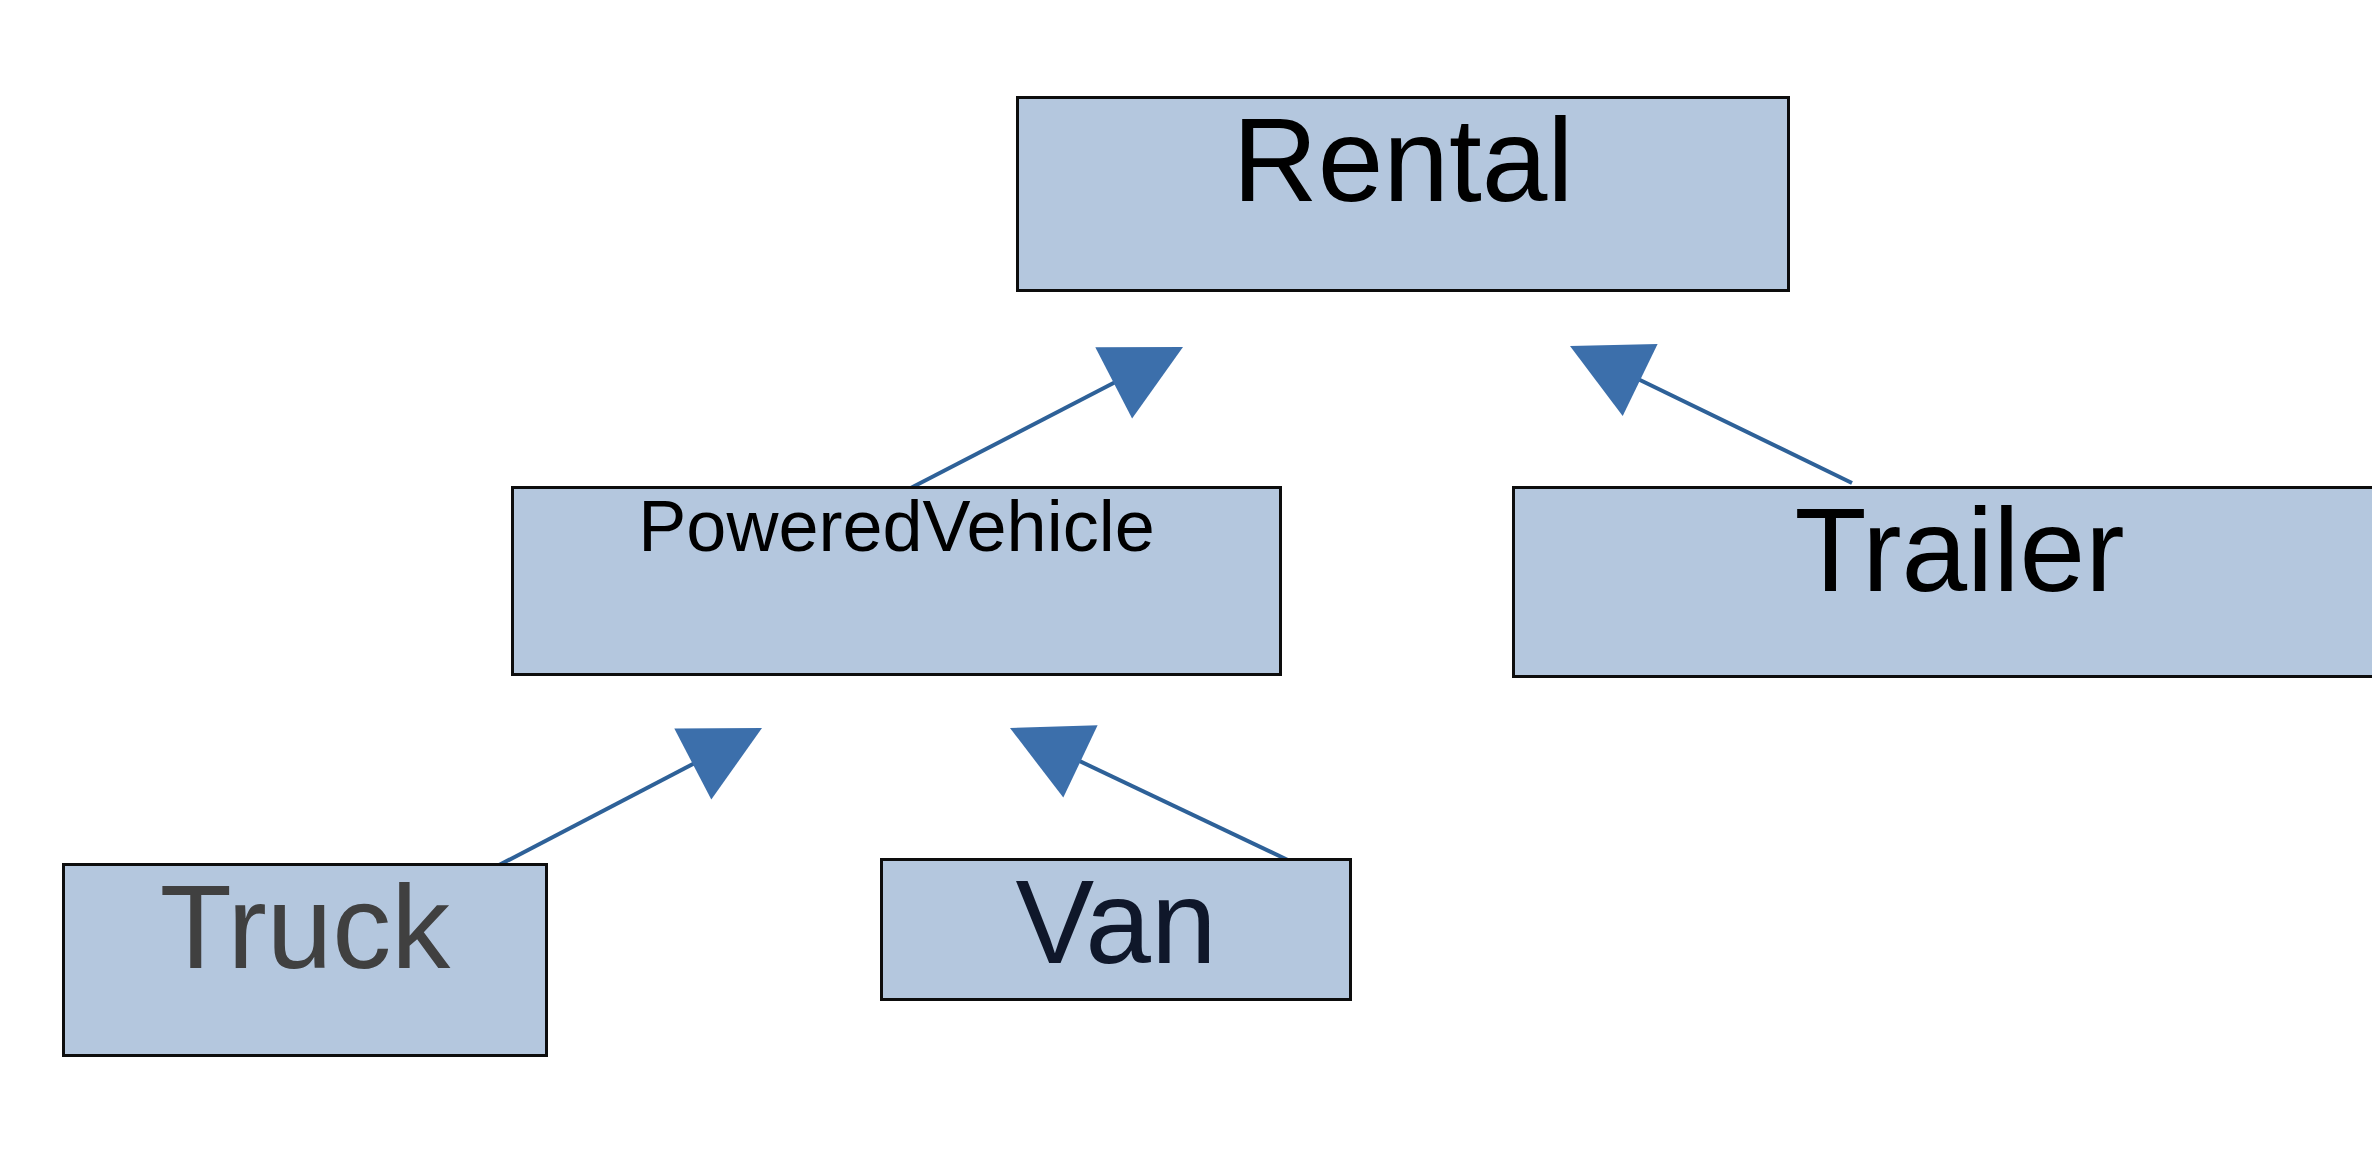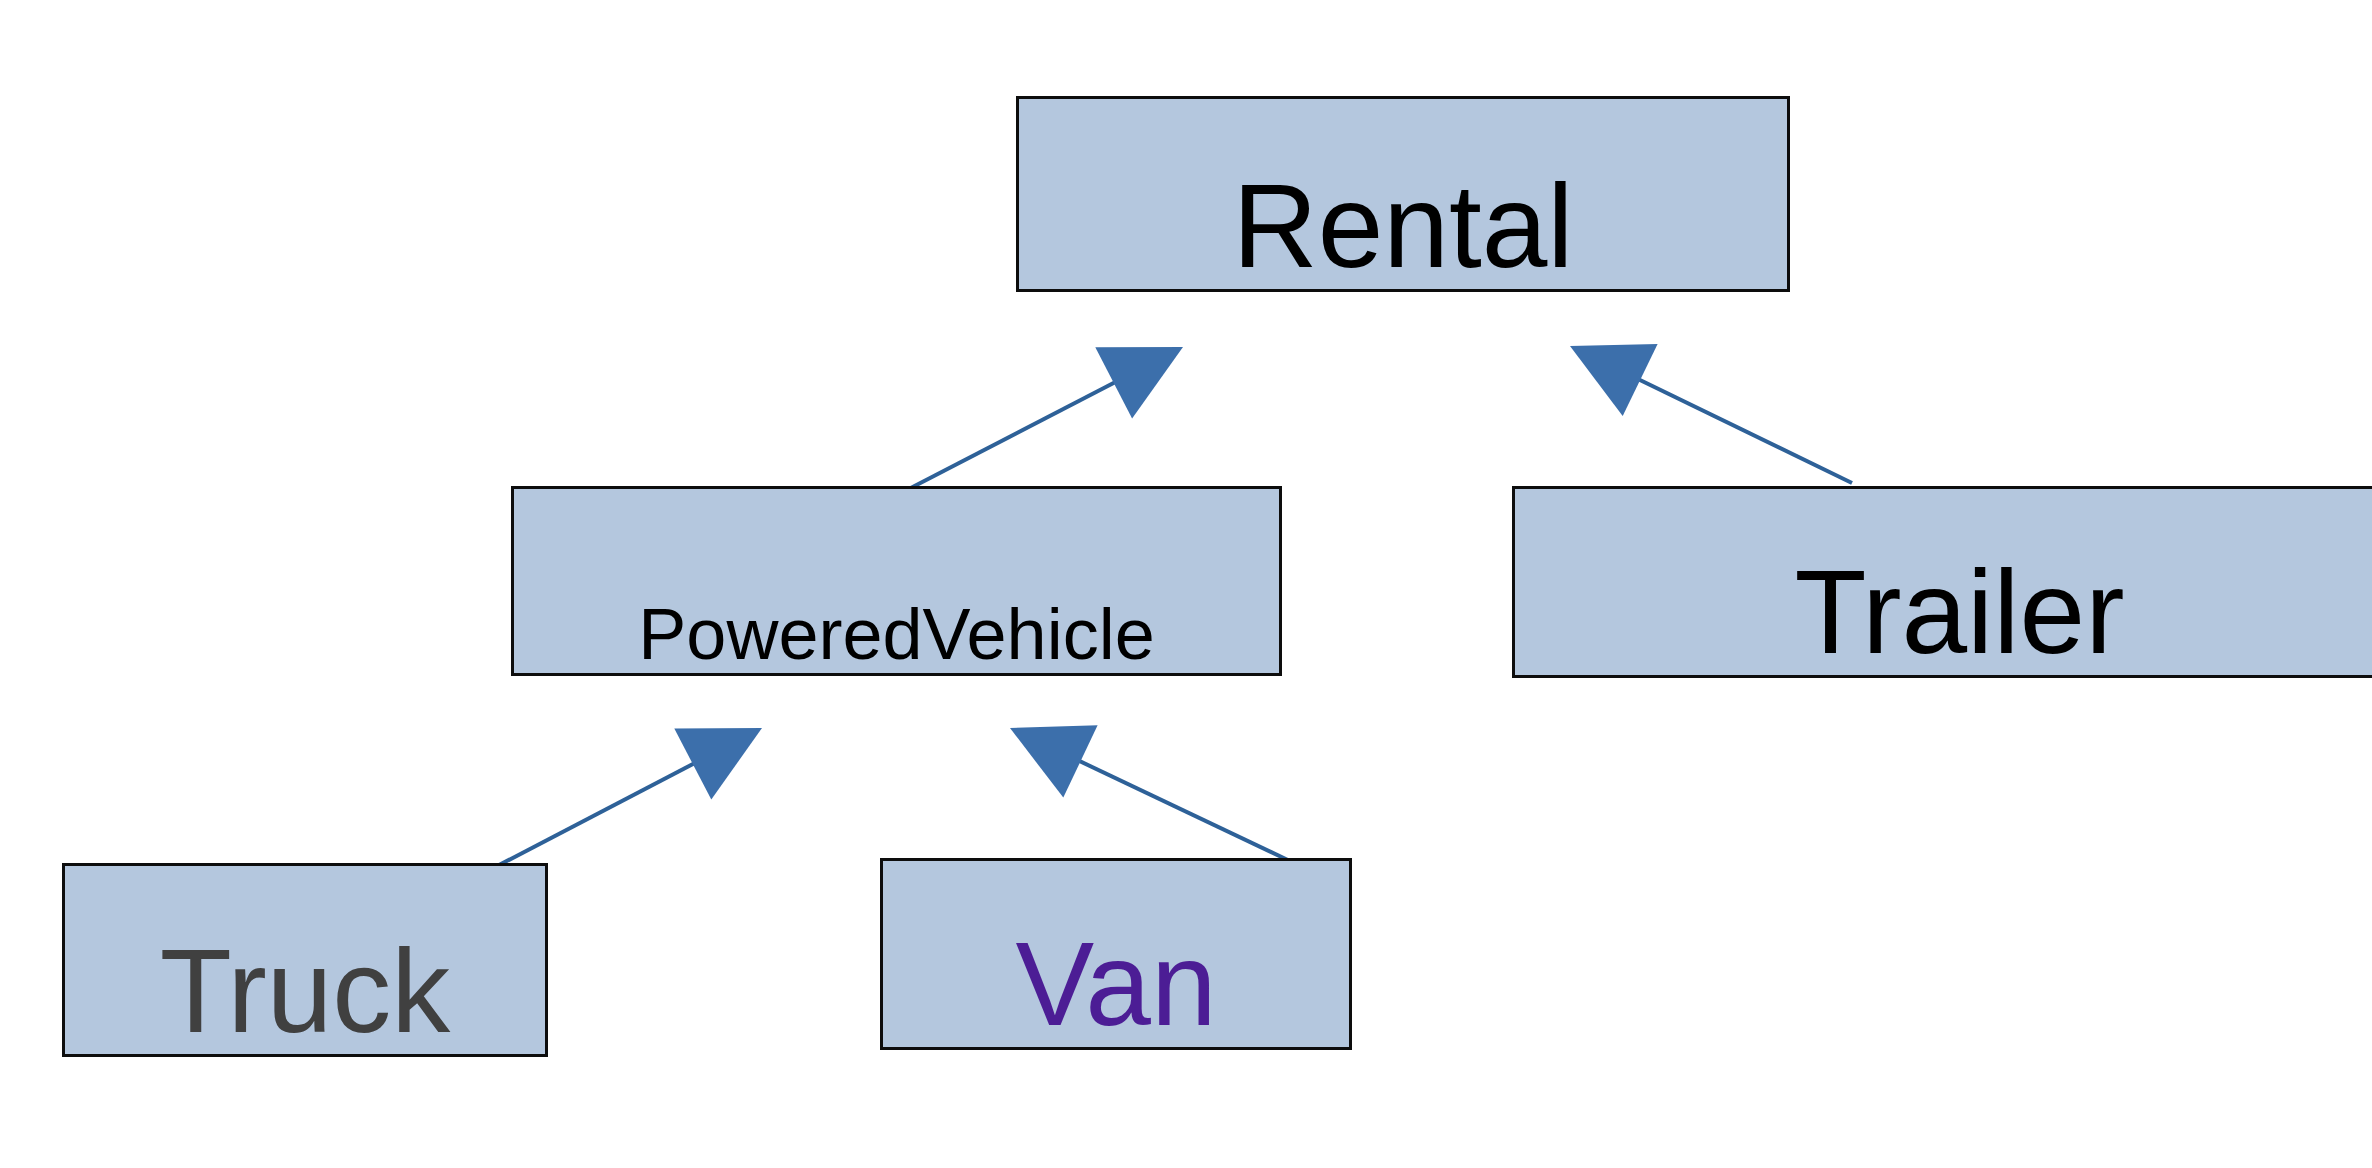--- a/index.html
+++ b/index.html
@@ -23,21 +23,21 @@
     width: 2372px;
     height: 1168px;
     pointer-events: none;
   }
   .node {
     position: absolute;
     box-sizing: border-box;
     background: #b4c7de;
     border: 3px solid #0d0d0d;
     display: flex;
-    align-items: flex-end;
+    align-items: flex-start;
     justify-content: center;
     text-align: center;
     color: #000000;
     line-height: 1.05;
     z-index: 2;
   }
   .node-label {
     display: block;
     white-space: nowrap;
     font-weight: 400;
@@ -78,17 +78,17 @@
   </div>
 
   <div class="node" style="left: 1512px; top: 486px; width: 895px; height: 192px; background: rgb(180, 199, 222); border-color: rgb(13, 13, 13); color: rgb(0, 0, 0);">
     <span class="node-label size-lg">Trailer</span>
   </div>
 
   <div class="node" style="left: 62px; top: 863px; width: 486px; height: 194px; background: rgb(180, 199, 222); border-color: rgb(13, 13, 13); color: #404040;">
     <span class="node-label size-lg">Truck</span>
   </div>
 
-  <div class="node" style="left: 880px; top: 858px; width: 472px; height: 192px; background: rgb(180, 199, 222); border-color: rgb(13, 13, 13); color: #4c1d95;">
+  <div class="node" style="left: 880px; top: 858px; width: 472px; height: 143px; background: rgb(180, 199, 222); border-color: rgb(13, 13, 13); color: #0f172a;">
     <span class="node-label size-lg">Van</span>
   </div>
 
 </div>
 
 </body></html>

